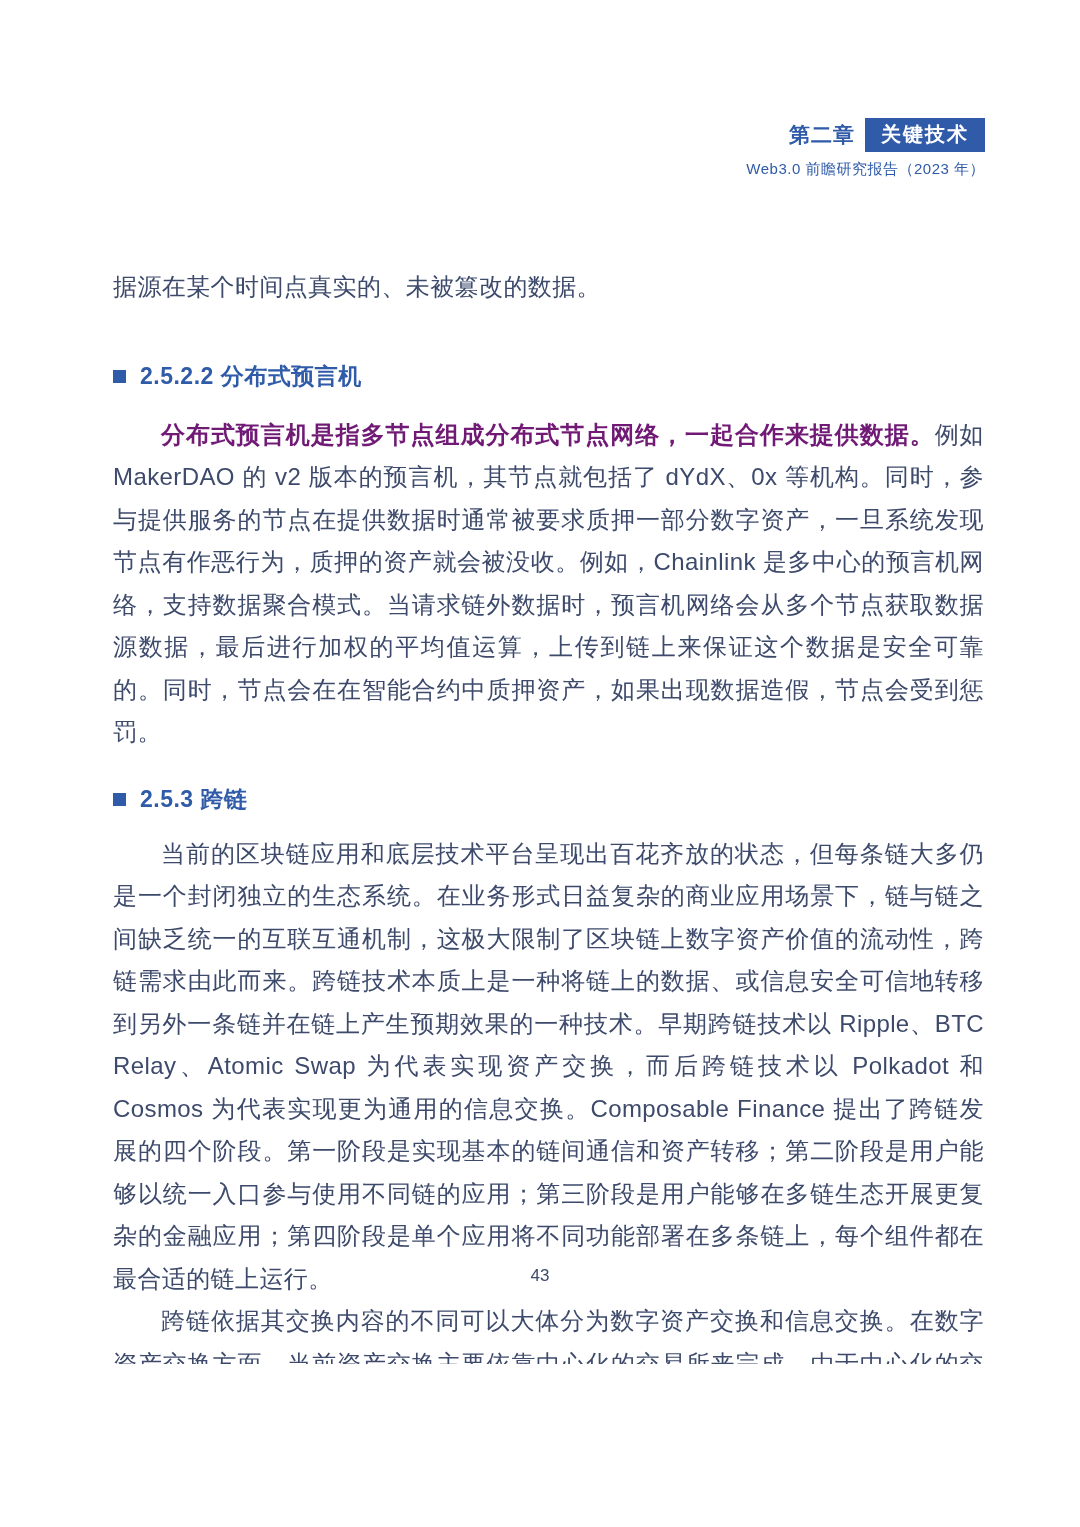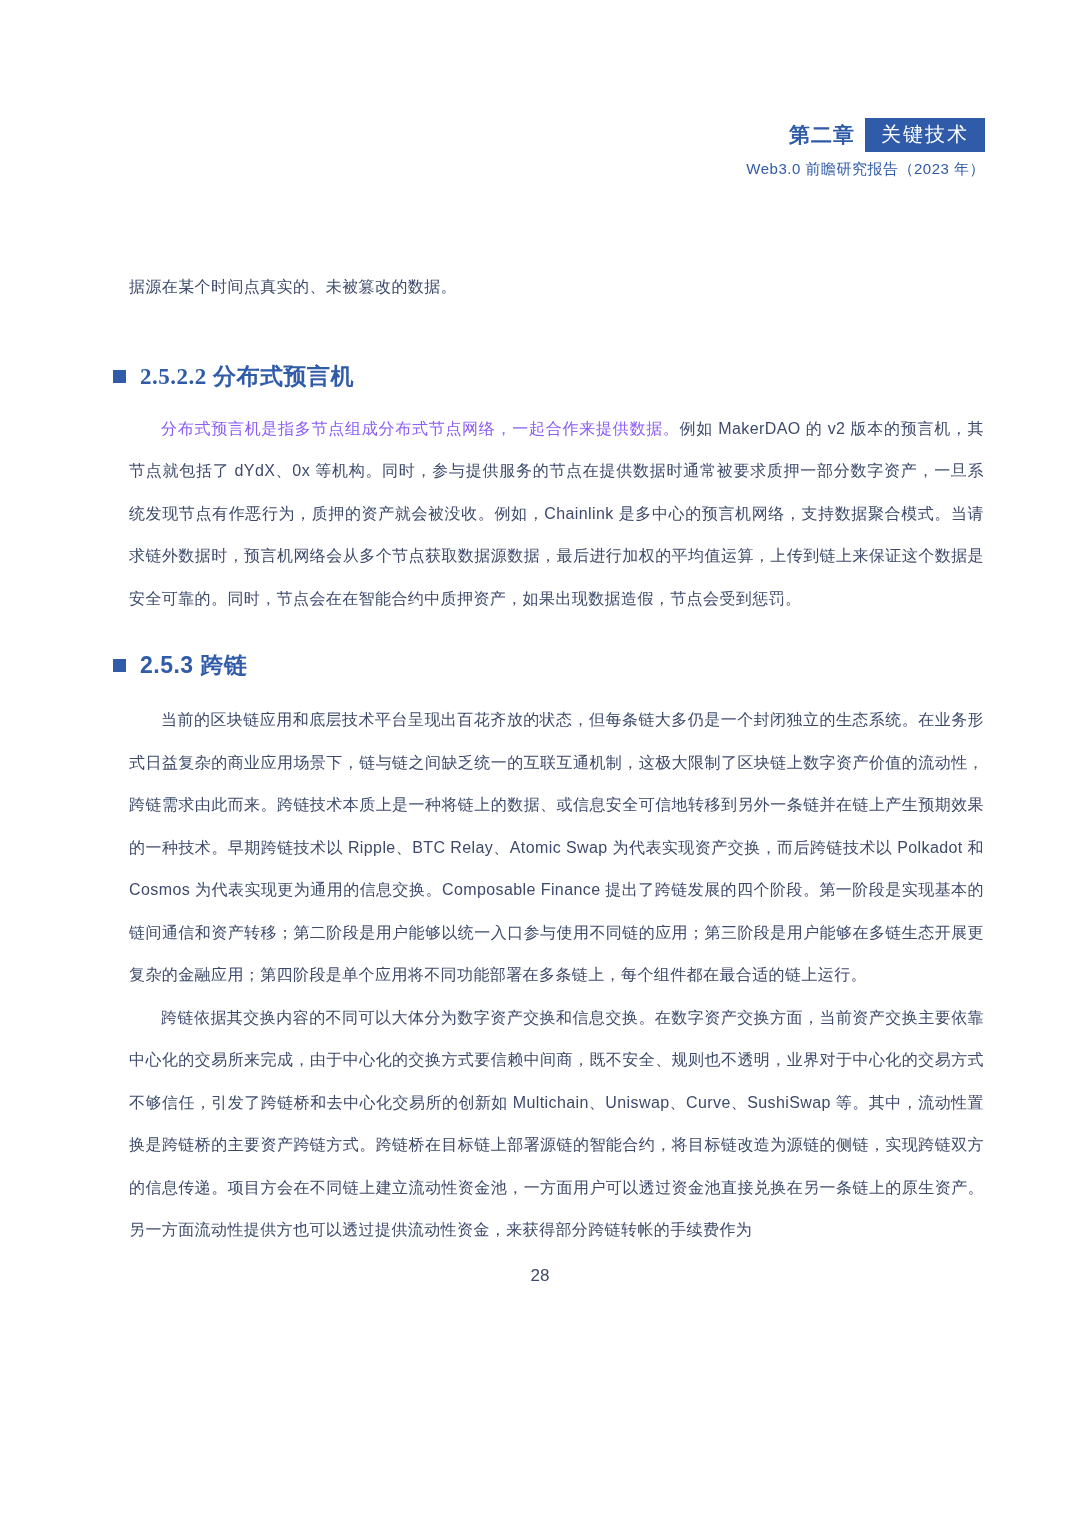--- a/index.html
+++ b/index.html
@@ -36,71 +36,70 @@
   .chapter-label {
     color: #2f5ba8;
     font-size: 21px;
     font-weight: bold;
     letter-spacing: 1px;
   }
   .chapter-badge {
     background: #2f5ba8;
     color: #ffffff;
     font-size: 20px;
-    font-weight: normal;
+    font-weight: bold;
     letter-spacing: 2px;
     padding: 3px 16px 4px 16px;
     display: inline-block;
   }
   .report-subtitle {
     margin-top: 8px;
     color: #2f5ba8;
     font-size: 15px;
     letter-spacing: 0.5px;
   }
 
   
   .page-body {
     position: absolute;
     top: 266px;
     left: 113px;
     right: 96px;
   }
   .body-text {
-    font-size: 16px;
+    font-size: 24px;
     line-height: 42.5px;
     text-align: justify;
     text-justify: inter-ideograph;
     color: #3d4a6b;
     letter-spacing: 0.4px;
-    margin-left: 16px;
   }
   .body-text.indent { text-indent: 2em; }
   .bold-blue {
-    color: #8b5cf6;
-    font-weight: normal;
+    color: #701a75;
+    font-weight: bold;
   }
 
   .section-heading {
     display: flex;
     align-items: center;
     color: #2f5ba8;
     font-size: 23px;
     font-weight: bold;
     letter-spacing: 0.5px;
   }
   .section-heading .bullet {
     width: 13px;
     height: 13px;
     background: #2f5ba8;
     display: inline-block;
     margin-right: 14px;
     flex: 0 0 auto;
   }
-  .heading-oracle { margin-top: 52px; margin-bottom: 16px; font-family: Liberation Serif, serif; }
+  .heading-oracle { margin-top: 52px; margin-bottom: 22px; }
   .heading-crosschain { margin-top: 30px; margin-bottom: 18px; }
   .para-space { margin-top: 0px; }
 
   
   .page-footer {
     position: absolute;
     left: 0;
     right: 0;
     bottom: 78px;
     text-align: center;
@@ -140,16 +139,16 @@
       <span>2.5.3 跨链</span>
     </h2>
 
     <p class="body-text indent para-space"><span>当前的区块链应用和底层技术平台呈现出百花齐放的状态，但每条链大多仍是一个封闭独立的生态系统。在业务形式日益复杂的商业应用场景下，链与链之间缺乏统一的互联互通机制，这极大限制了区块链上数字资产价值的流动性，跨链需求由此而来。跨链技术本质上是一种将链上的数据、或信息安全可信地转移到另外一条链并在链上产生预期效果的一种技术。早期跨链技术以 Ripple、BTC Relay、Atomic Swap 为代表实现资产交换，而后跨链技术以 Polkadot 和 Cosmos 为代表实现更为通用的信息交换。Composable Finance 提出了跨链发展的四个阶段。第一阶段是实现基本的链间通信和资产转移；第二阶段是用户能够以统一入口参与使用不同链的应用；第三阶段是用户能够在多链生态开展更复杂的金融应用；第四阶段是单个应用将不同功能部署在多条链上，每个组件都在最合适的链上运行。</span></p>
 
     <p class="body-text indent para-space"><span>跨链依据其交换内容的不同可以大体分为数字资产交换和信息交换。在数字资产交换方面，当前资产交换主要依靠中心化的交易所来完成，由于中心化的交换方式要信赖中间商，既不安全、规则也不透明，业界对于中心化的交易方式不够信任，引发了跨链桥和去中心化交易所的创新如 Multichain、Uniswap、Curve、SushiSwap 等。其中，流动性置换是跨链桥的主要资产跨链方式。跨链桥在目标链上部署源链的智能合约，将目标链改造为源链的侧链，实现跨链双方的信息传递。项目方会在不同链上建立流动性资金池，一方面用户可以透过资金池直接兑换在另一条链上的原生资产。另一方面流动性提供方也可以透过提供流动性资金，来获得部分跨链转帐的手续费作为</span></p>
 
   </main>
 
   <footer class="page-footer">
-    <span class="page-number">28</span>
+    <span class="page-number">43</span>
   </footer>
 
 </div>
 
 </body></html>

